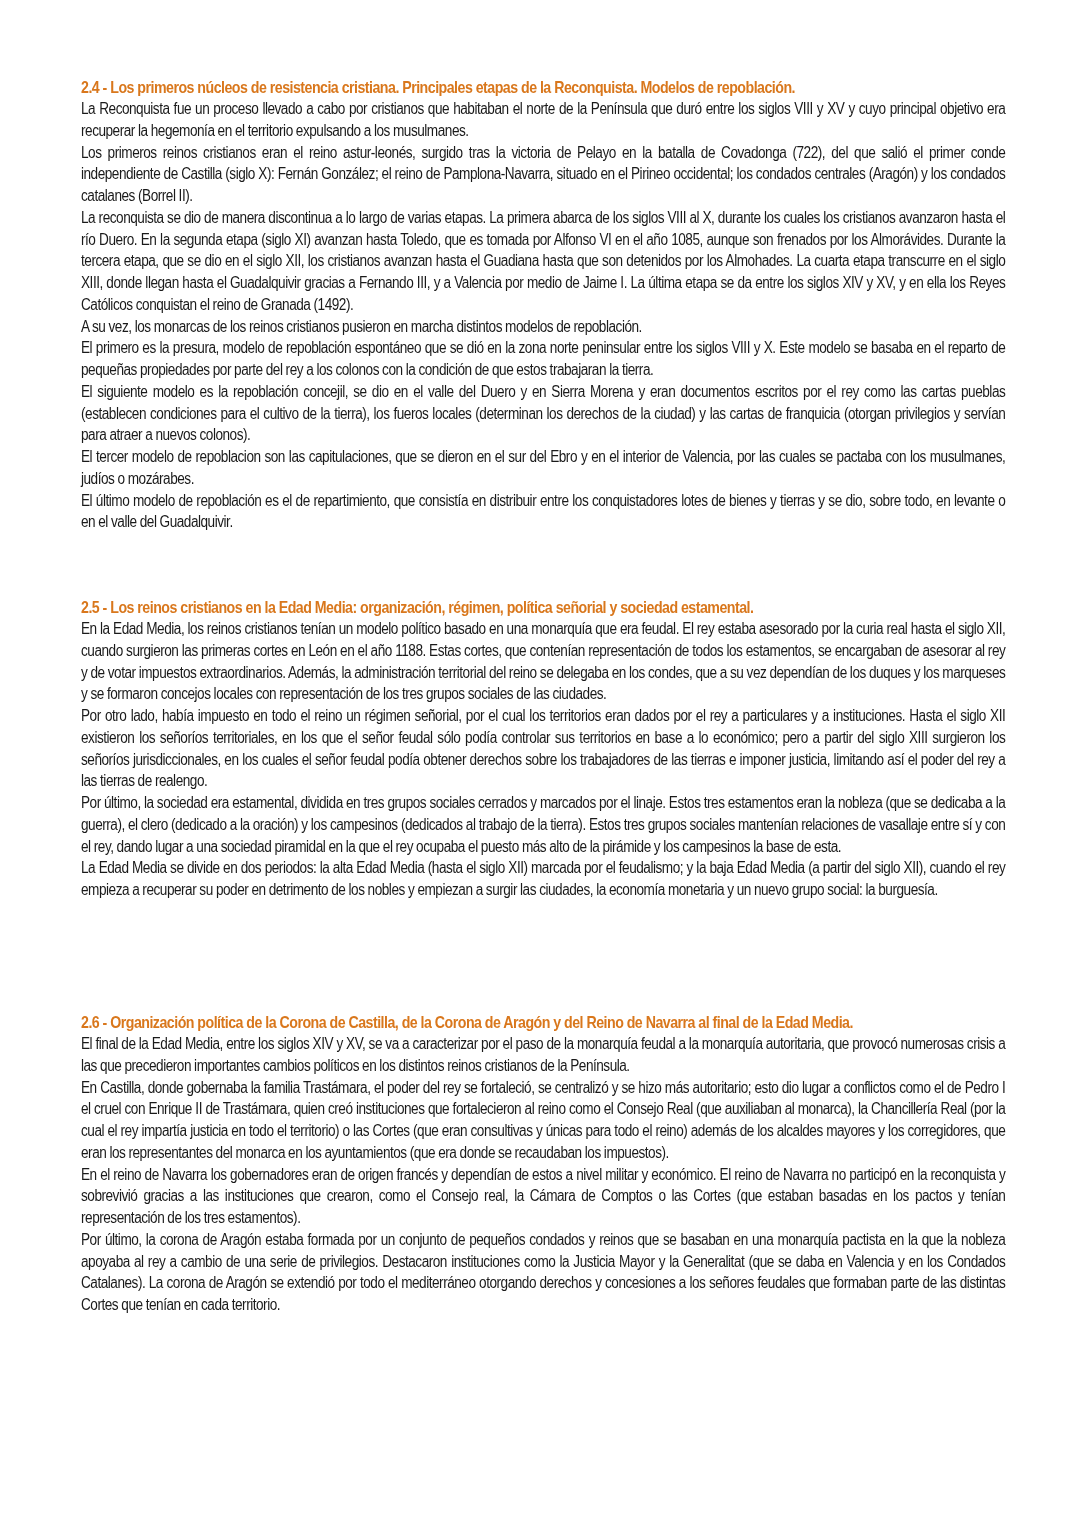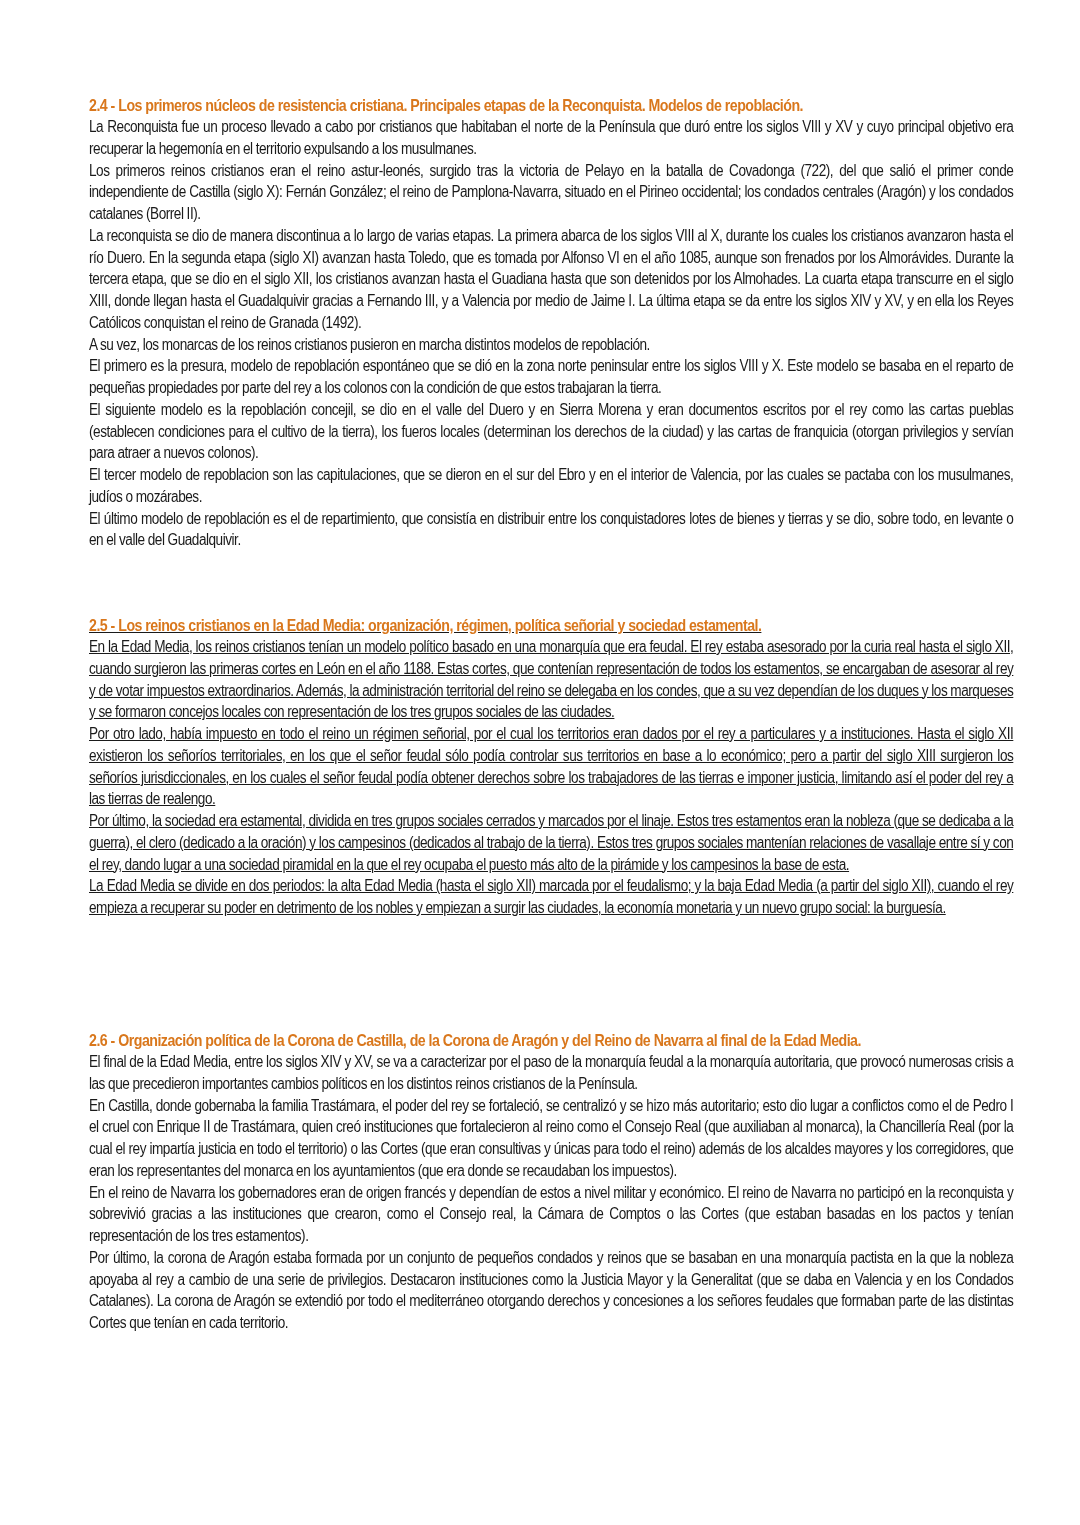--- a/index.html
+++ b/index.html
@@ -16,23 +16,22 @@
       color: #1a1a1a;
     }
     .page {
       position: absolute;
       left: 77px;
       top: 76px;
       width: 924px;
     }
     .section {
       position: absolute;
-      left: 12px;
+      left: 4px;
       width: 924px;
-      margin-top: 18px;
     }
     .section-heading {
       font-weight: bold;
       font-size: 16.5px;
       line-height: 22px;
       letter-spacing: -0.6px;
       white-space: nowrap;
       transform: scaleX(0.86);
       transform-origin: left center;
       margin: 0;
@@ -61,21 +60,21 @@
     <p class="para" style="color: rgb(26, 26, 26);">La Reconquista fue un proceso llevado a cabo por cristianos que habitaban el norte de la Península que duró entre los siglos VIII y XV y cuyo principal objetivo era recuperar la hegemonía en el territorio expulsando a los musulmanes.</p>
     <p class="para" style="color: rgb(26, 26, 26);">Los primeros reinos cristianos eran el reino astur-leonés, surgido tras la victoria de Pelayo en la batalla de Covadonga (722), del que salió el primer conde independiente de Castilla (siglo X): Fernán González; el reino de Pamplona-Navarra, situado en el Pirineo occidental; los condados centrales (Aragón) y los condados catalanes (Borrel II).</p>
     <p class="para" style="color: rgb(26, 26, 26);">La reconquista se dio de manera discontinua a lo largo de varias etapas. La primera abarca de los siglos VIII al X, durante los cuales los cristianos avanzaron hasta el río Duero. En la segunda etapa (siglo XI) avanzan hasta Toledo, que es tomada por Alfonso VI en el año 1085, aunque son frenados por los Almorávides. Durante la tercera etapa, que se dio en el siglo XII, los cristianos avanzan hasta el Guadiana hasta que son detenidos por los Almohades. La cuarta etapa transcurre en el siglo XIII, donde llegan hasta el Guadalquivir gracias a Fernando III, y a Valencia por medio de Jaime I. La última etapa se da entre los siglos XIV y XV, y en ella los Reyes Católicos conquistan el reino de Granada (1492).</p>
     <p class="para" style="color: rgb(26, 26, 26);">A su vez, los monarcas de los reinos cristianos pusieron en marcha distintos modelos de repoblación.</p>
     <p class="para" style="color: rgb(26, 26, 26);">El primero es la presura, modelo de repoblación espontáneo que se dió en la zona norte peninsular entre los siglos VIII y X. Este modelo se basaba en el reparto de pequeñas propiedades por parte del rey a los colonos con la condición de que estos trabajaran la tierra.</p>
     <p class="para" style="color: rgb(26, 26, 26);">El siguiente modelo es la repoblación concejil, se dio en el valle del Duero y en Sierra Morena y eran documentos escritos por el rey como las cartas pueblas (establecen condiciones para el cultivo de la tierra), los fueros locales (determinan los derechos de la ciudad) y las cartas de franquicia (otorgan privilegios y servían para atraer a nuevos colonos).</p>
     <p class="para" style="color: rgb(26, 26, 26);">El tercer modelo de repoblacion son las capitulaciones, que se dieron en el sur del Ebro y en el interior de Valencia, por las cuales se pactaba con los musulmanes, judíos o mozárabes.</p>
     <p class="para" style="color: rgb(26, 26, 26);">El último modelo de repoblación es el de repartimiento, que consistía en distribuir entre los conquistadores lotes de bienes y tierras y se dio, sobre todo, en levante o en el valle del Guadalquivir.</p>
   </div>
 
-  <div class="section" style="top:520px;text-decoration:underline;">
+  <div class="section" style="top:520px;">
     <h2 class="section-heading" style="color:#d9771c;">2.5 - Los reinos cristianos en la Edad Media: organización, régimen, política señorial y sociedad estamental.</h2>
     <p class="para" style="color: rgb(26, 26, 26);">En la Edad Media, los reinos cristianos tenían un modelo político basado en una monarquía que era feudal. El rey estaba asesorado por la curia real hasta el siglo XII, cuando surgieron las primeras cortes en León en el año 1188. Estas cortes, que contenían representación de todos los estamentos, se encargaban de asesorar al rey y de votar impuestos extraordinarios. Además, la administración territorial del reino se delegaba en los condes, que a su vez dependían de los duques y los marqueses y se formaron concejos locales con representación de los tres grupos sociales de las ciudades.</p>
     <p class="para" style="color: rgb(26, 26, 26);">Por otro lado, había impuesto en todo el reino un régimen señorial, por el cual los territorios eran dados por el rey a particulares y a instituciones. Hasta el siglo XII existieron los señoríos territoriales, en los que el señor feudal sólo podía controlar sus territorios en base a lo económico; pero a partir del siglo XIII surgieron los señoríos jurisdiccionales, en los cuales el señor feudal podía obtener derechos sobre los trabajadores de las tierras e imponer justicia, limitando así el poder del rey a las tierras de realengo.</p>
     <p class="para" style="color: rgb(26, 26, 26);">Por último, la sociedad era estamental, dividida en tres grupos sociales cerrados y marcados por el linaje. Estos tres estamentos eran la nobleza (que se dedicaba a la guerra), el clero (dedicado a la oración) y los campesinos (dedicados al trabajo de la tierra). Estos tres grupos sociales mantenían relaciones de vasallaje entre sí y con el rey, dando lugar a una sociedad piramidal en la que el rey ocupaba el puesto más alto de la pirámide y los campesinos la base de esta.</p>
     <p class="para" style="color: rgb(26, 26, 26);">La Edad Media se divide en dos periodos: la alta Edad Media (hasta el siglo XII) marcada por el feudalismo; y la baja Edad Media (a partir del siglo XII), cuando el rey empieza a recuperar su poder en detrimento de los nobles y empiezan a surgir las ciudades, la economía monetaria y un nuevo grupo social: la burguesía.</p>
   </div>
 
   <div class="section" style="top:935px;">
     <h2 class="section-heading" style="color:#d9771c;">2.6 - Organización política de la Corona de Castilla, de la Corona de Aragón y del Reino de Navarra al final de la Edad Media.</h2>
     <p class="para" style="color: rgb(26, 26, 26);">El final de la Edad Media, entre los siglos XIV y XV, se va a caracterizar por el paso de la monarquía feudal a la monarquía autoritaria, que provocó numerosas crisis a las que precedieron importantes cambios políticos en los distintos reinos cristianos de la Península.</p>

